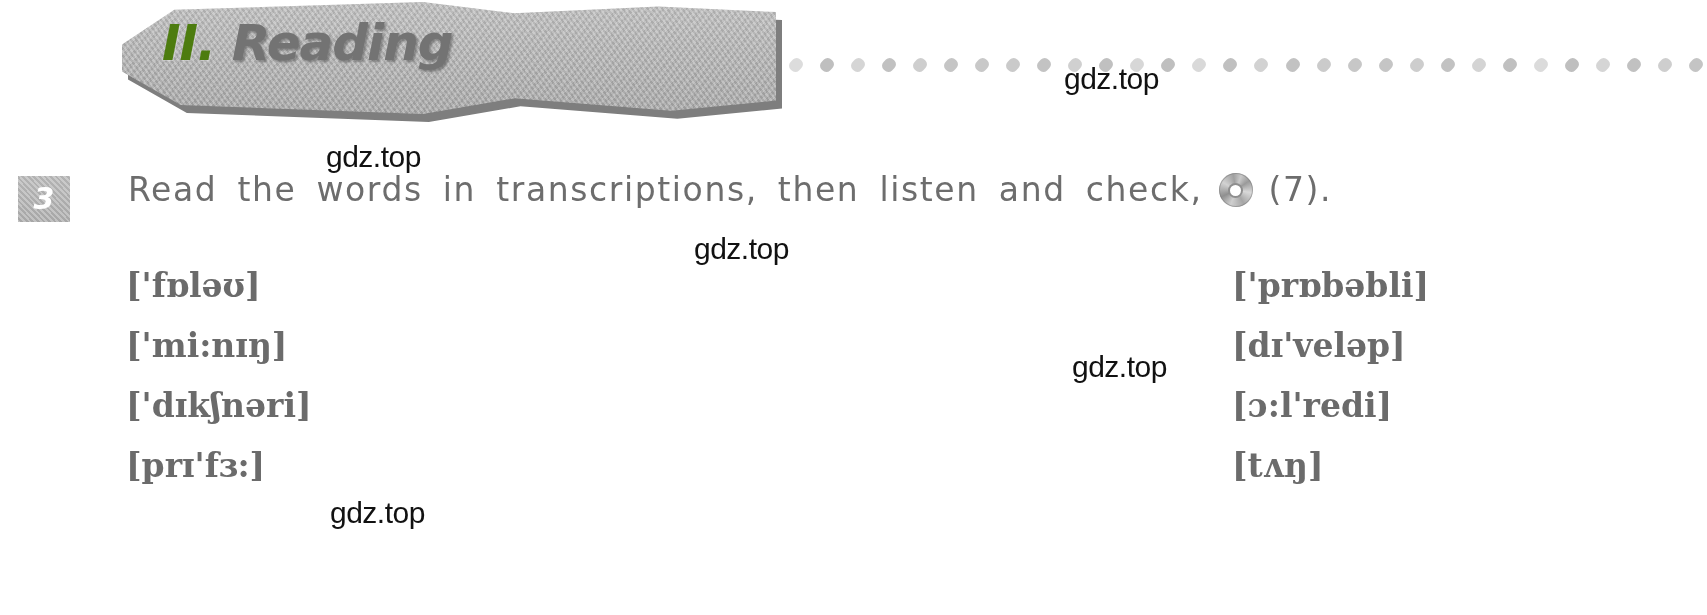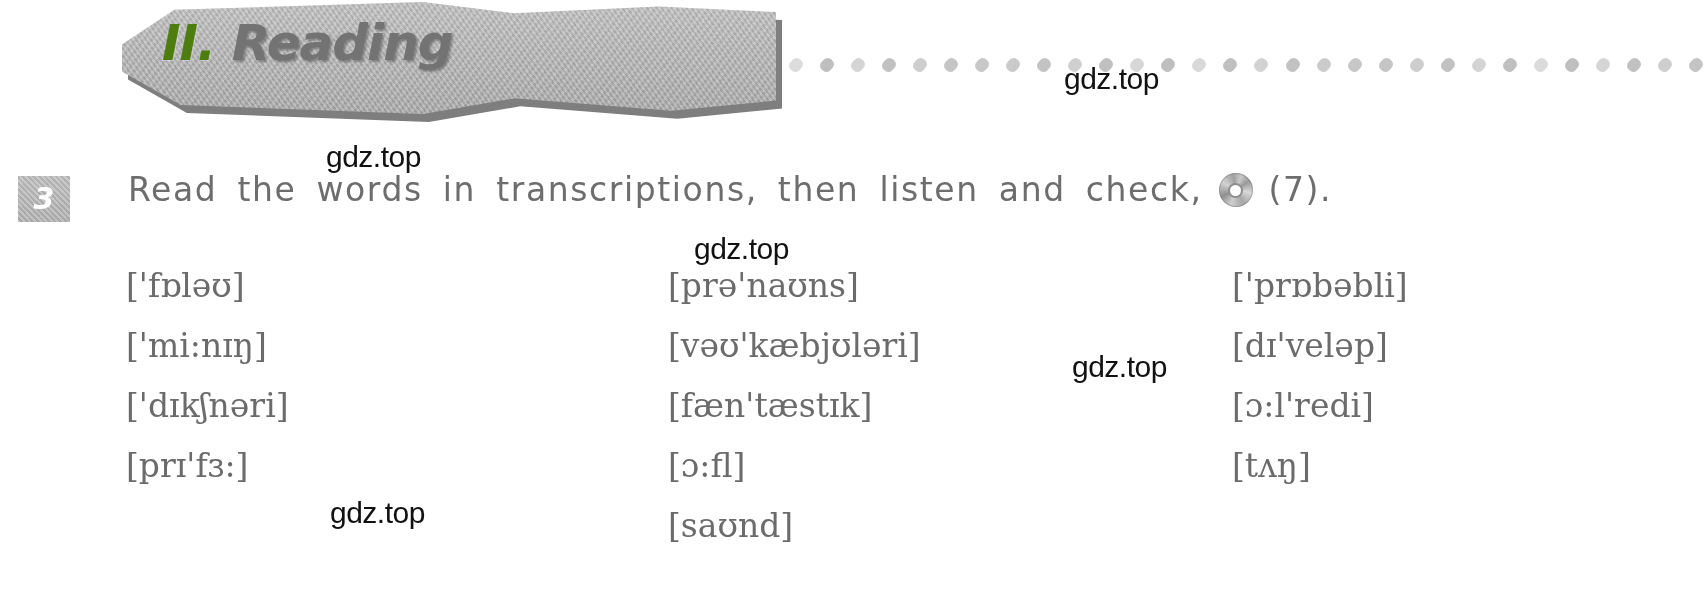--- a/index.html
+++ b/index.html
@@ -156,20 +156,21 @@
     margin-left: 2px;
   }
 
   
   .columns {
     position: absolute;
     left: 0;
     top: 256px;
     width: 1707px;
     height: 310px;
+    font-weight: bold;
   }
   .col {
     position: absolute;
     top: 0;
   }
   .col-1 { left: 126px; }
   .col-2 { left: 668px; }
   .col-3 { left: 1232px; }
   .tr-item {
     font-family: "DejaVu Serif", serif;
@@ -251,27 +252,20 @@
 
   <div class="columns">
 
     <div class="col col-1">
       <div class="tr-item">['fɒləʊ]</div>
       <div class="tr-item">['mi:nɪŋ]</div>
       <div class="tr-item">['dɪkʃnəri]</div>
       <div class="tr-item">[prɪ'fɜ:]</div>
     </div>
 
-    <div class="col col-2">
-      <div class="tr-item">[prə'naʊns]</div>
-      <div class="tr-item">[vəʊ'kæbjʊləri]</div>
-      <div class="tr-item">[fæn'tæstɪk]</div>
-      <div class="tr-item">[ɔ:fl]</div>
-      <div class="tr-item">[saʊnd]</div>
-    </div>
 
     <div class="col col-3">
       <div class="tr-item">['prɒbəbli]</div>
       <div class="tr-item">[dɪ'veləp]</div>
       <div class="tr-item">[ɔ:l'redi]</div>
       <div class="tr-item">[tʌŋ]</div>
     </div>
 
   </div>
 

